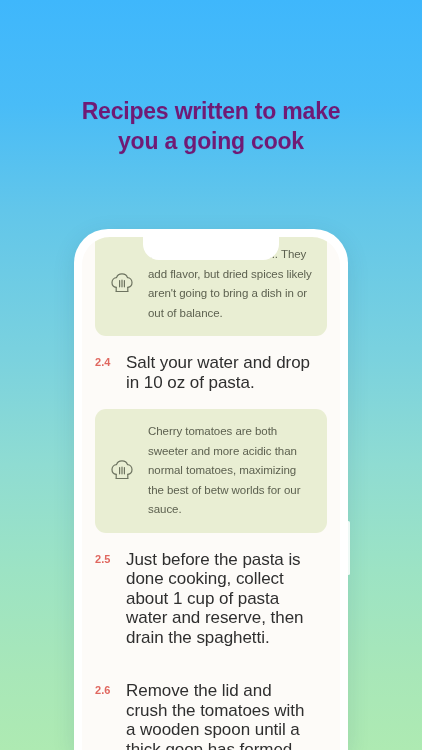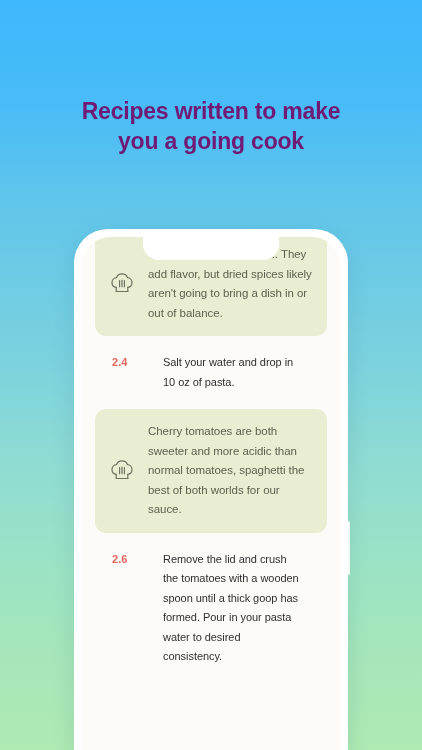--- a/index.html
+++ b/index.html
@@ -102,37 +102,36 @@
     flex:1;
     color:#5d6150;
     font-size:11.5px;
     line-height:19.5px;
     letter-spacing:-0.05px;
   }
 
   
   .step {
     display:flex;
-    margin:0 27px;
+    margin:0 10px;
     padding:17px 14px 17px 0;
-    gap:20px;
   }
   .step-num {
     flex:0 0 34px;
     color:#e0675f;
     font-size:11px;
     font-weight:bold;
     line-height:19.5px;
     padding-left:3px;
     letter-spacing:0.1px;
   }
   .step-text {
     flex:1;
     color:#2f2f2f;
-    font-size:11px;
+    font-size:17px;
     line-height:19.5px;
     letter-spacing:-0.05px;
   }
 </style>
 </head>
 <body>
 
 <div class="headline">
   <span class="l1">Recipes written to make</span>
   <span class="l2">you a going cook</span>
@@ -165,23 +164,27 @@
 
       <div class="tip">
         <span class="tip-icon">
           <svg width="30" height="30" viewBox="0 0 30 30" fill="none" stroke="#6d7360" stroke-width="1.2" stroke-linecap="round" stroke-linejoin="round">
             <path d="M8.2 18.4c-2.5-.5-4.2-2.5-4.2-5 0-2.6 2-4.7 4.5-4.8C9.2 6.4 11.4 4.8 14 4.8c2.6 0 4.8 1.6 5.5 3.8 2.5.1 4.5 2.2 4.5 4.8 0 2.5-1.7 4.5-4.2 5"></path>
             <path d="M8.2 18.4v4.1h11.6v-4.1"></path>
             <path d="M8.2 22.5h11.6"></path>
             <path d="M11.6 11.6v6.2M14 11.2v6.6M16.4 11.6v6.2"></path>
           </svg>
         </span>
-        <span class="tip-text">Cherry tomatoes are both sweeter and more acidic than normal tomatoes, spaghetti the best of both worlds for our sauce.</span>
+        <span class="tip-text">Cherry tomatoes are both sweeter and more acidic than normal tomatoes, maximizing the best of betw worlds for our sauce.</span>
       </div>
 
+      <div class="step">
+        <span class="step-num">2.5</span>
+        <span class="step-text">Just before the pasta is done cooking, collect about 1 cup of pasta water and reserve, then drain the spaghetti.</span>
+      </div>
 
       <div class="step">
         <span class="step-num">2.6</span>
         <span class="step-text">Remove the lid and crush the tomatoes with a wooden spoon until a thick goop has formed. Pour in your pasta water to desired consistency.</span>
       </div>
 
     </div>
   </div>
 </div>
 

